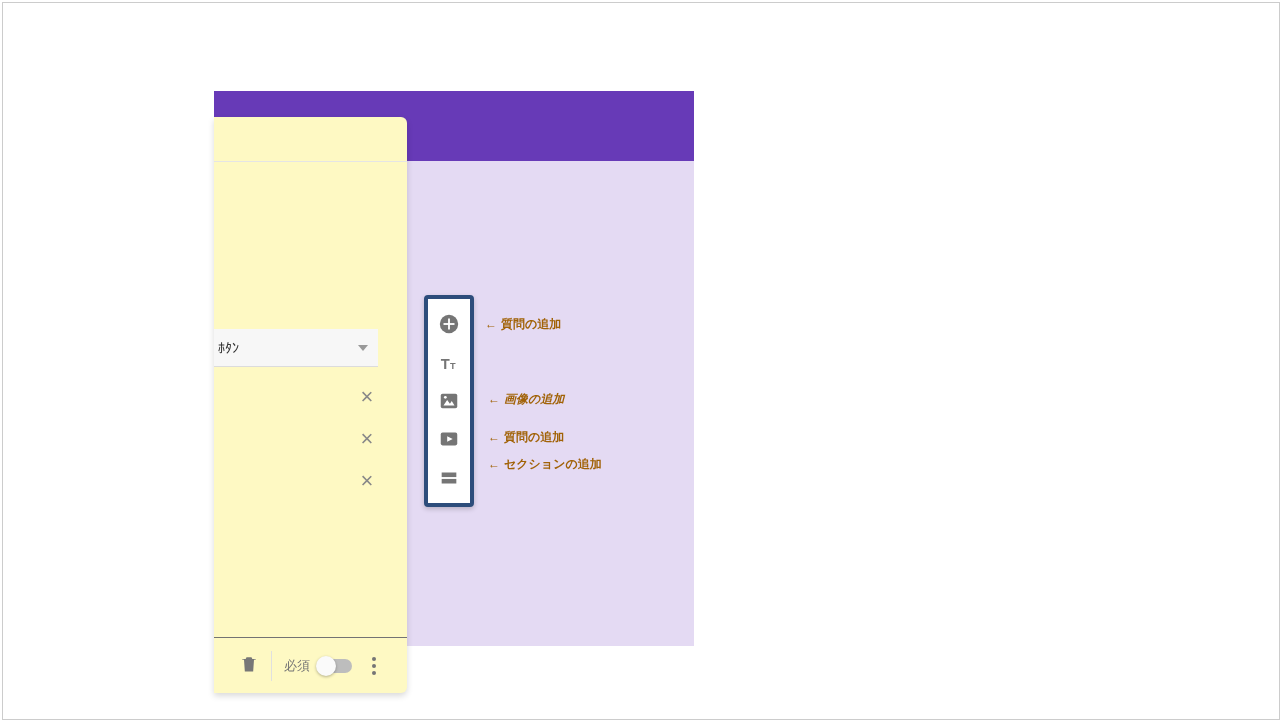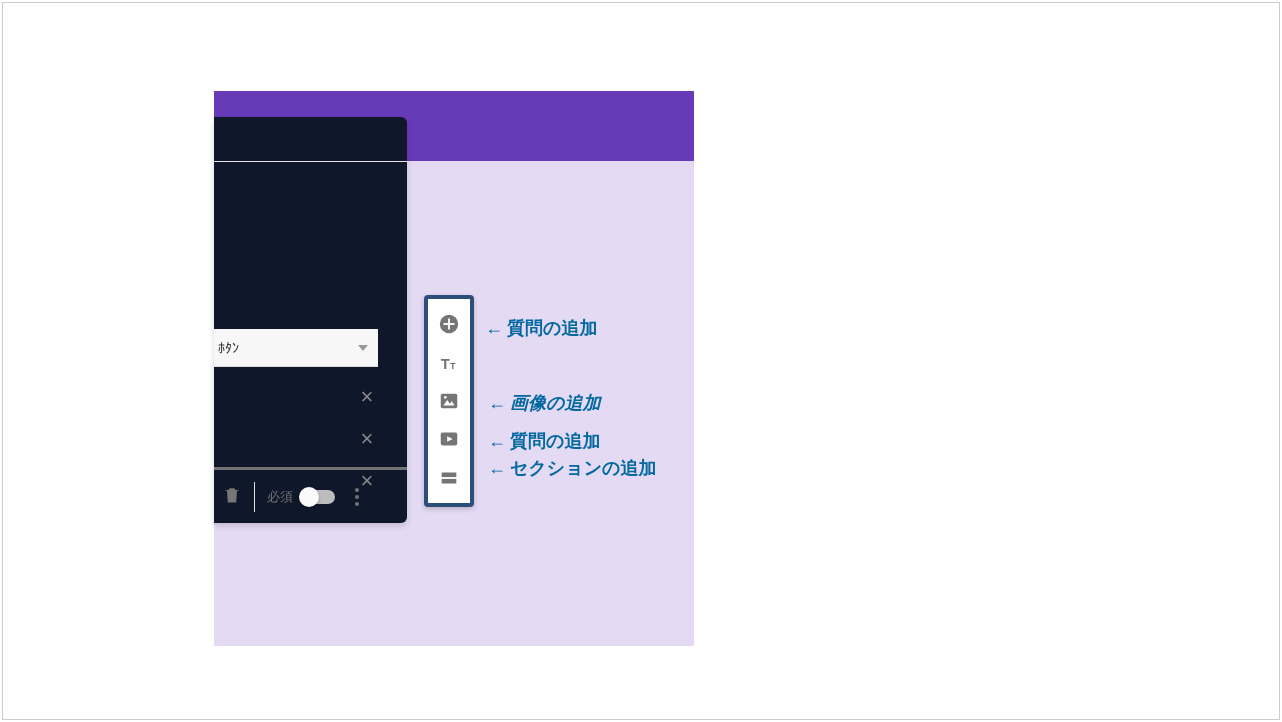--- a/index.html
+++ b/index.html
@@ -25,22 +25,22 @@
   }
   .purple-header {
     position: absolute;
     left: 211px; top: 88px;
     width: 480px; height: 70px;
     background: #673ab7;
   }
   .white-card {
     position: absolute;
     left: 211px; top: 114px;
-    width: 193px; height: 406px;
-    background: #0f172a;
+    width: 193px; height: 576px;
+    background: #fef9c3;
     box-shadow: 0 3px 6px rgba(0,0,0,0.15);
     border-radius: 0 6px 6px 0;
     text-decoration: underline;
   }
   .top-line {
     position: absolute;
     left: 0; top: 44px;
     width: 193px; height: 0;
     border-top: 1px solid #e5e5e5;
   }
@@ -75,24 +75,24 @@
   }
   .x1 { top: 270px; }
   .x2 { top: 312px; }
   .x3 { top: 354px; }
   .card-footer {
     position: absolute;
     left: 0;
     bottom: 0;
     width: 193px;
     height: 56px;
-    border-top: 3px solid #737373;
-    display: flex;
-    align-items: center;
-    justify-content: flex-start;
+    border-top: 1px solid #737373;
+    display: flex;
+    align-items: center;
+    justify-content: center;
     padding: 0 8px;
   }
   .trash-icon svg { width: 20px; height: 20px; fill: #777; }
   .foot-divider {
     width: 1px; height: 30px;
     background: #e0e0e0;
     margin: 0 12px;
   }
   .required-label {
     font-size: 13px;
@@ -144,22 +144,22 @@
   .tool-btn {
     width: 32px; height: 32px;
     display: flex;
     align-items: center;
     justify-content: center;
     cursor: pointer;
   }
   .tool-btn svg { width: 22px; height: 22px; fill: #757575; }
   .label {
     position: absolute;
-    font-size: 18px;
-    color: #0369a1;
+    font-size: 12px;
+    color: #a16207;
     font-weight: 600;
     white-space: nowrap;
   }
   .label .arr { margin-right: 4px; }
   .l1 { left: 482px; top: 313px; }
   .l2 { left: 482px; top: 350px; }
   .l3 { left: 485px; top: 388px; font-style: italic; }
   .l4 { left: 485px; top: 426px; }
   .l5 { left: 485px; top: 453px; }
 </style>

